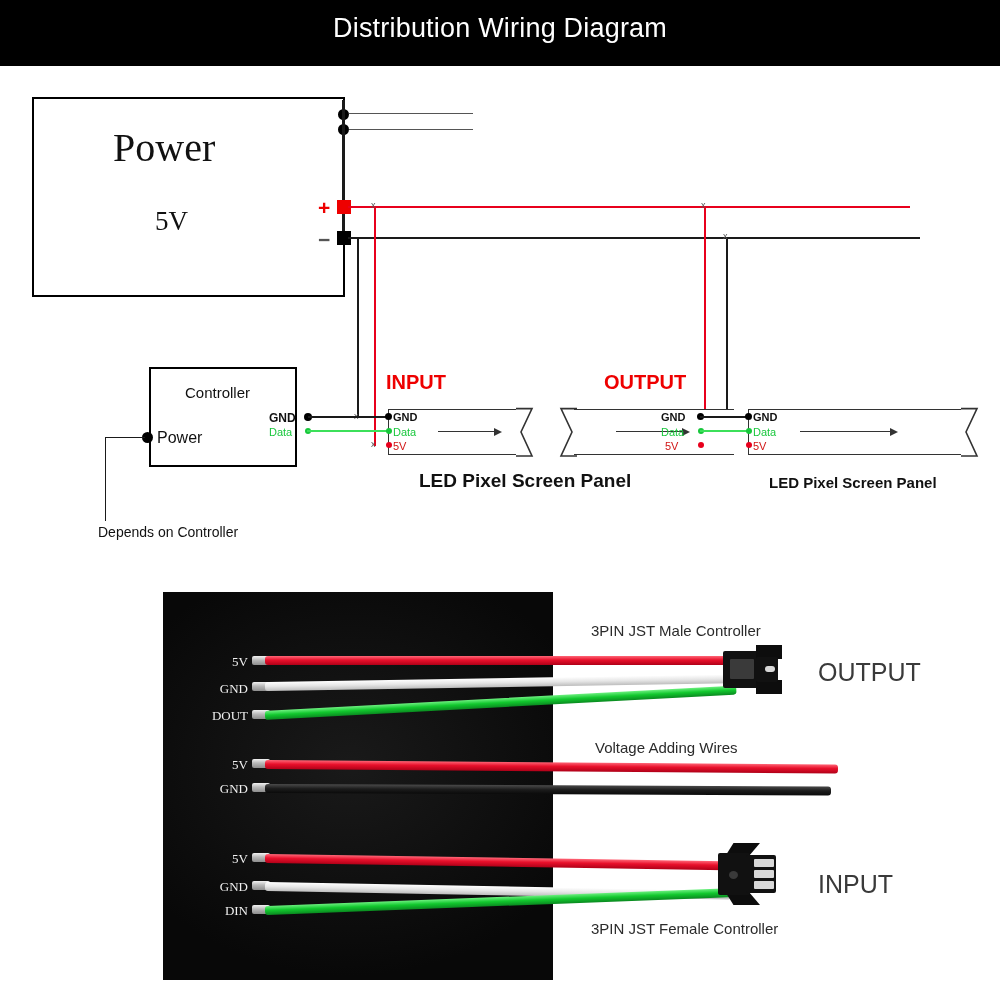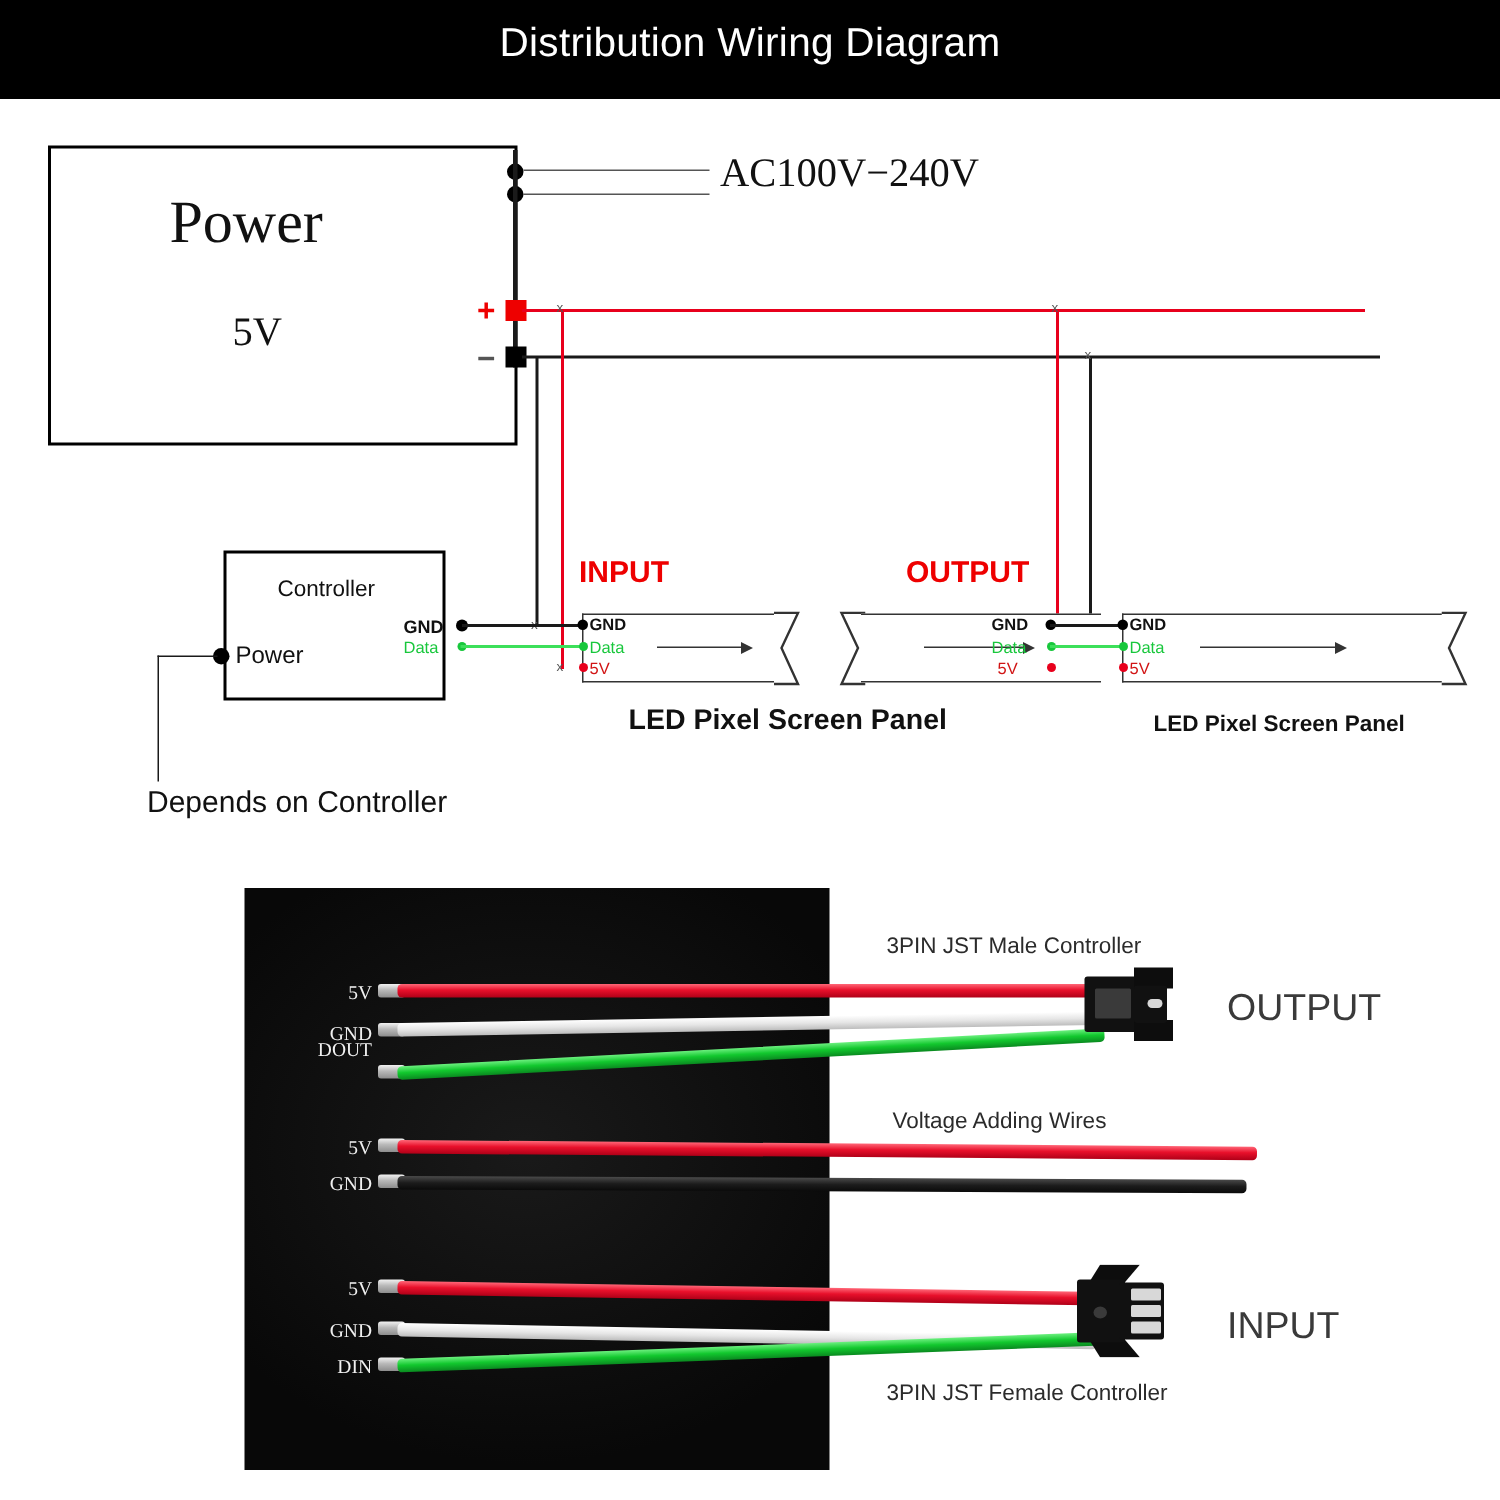--- a/index.html
+++ b/index.html
@@ -123,21 +123,21 @@
     white-space: nowrap;
   }
   .panel-cap {
     position: absolute;
     color: #111;
     font-weight: 700;
     white-space: nowrap;
   }
   .depends {
     position: absolute;
-    font-size: 20px;
+    font-size: 14px;
     color: #111;
     white-space: nowrap;
   }
 
   
   .strip {
     position: absolute;
     border-top: 1.6px solid #333;
     border-bottom: 1.6px solid #333;
     border-left: 1.6px solid #333;
@@ -244,21 +244,20 @@
   <div class="header-title">Distribution Wiring Diagram</div>
 
   <div class="box" style="left:32px; top:97px; width:313px; height:200px;"></div>
   <div class="power-word" style="left:113px; top:124px;">Power</div>
   <div class="power-volt" style="left:155px; top:206px;">5V</div>
 
   <div class="dot" style="left:338px; top:109px; width:11px; height:11px;"></div>
   <div class="dot" style="left:338px; top:124px; width:11px; height:11px;"></div>
   <div class="wire wire-h wire-gray" style="left:349px; top:113px; width:124px; height:1.4px;"></div>
   <div class="wire wire-h wire-gray" style="left:349px; top:129px; width:124px; height:1.4px;"></div>
-  <div class="ac-label" style="left:480px; top:100px;">AC100V−240V</div>
 
   <div class="wire wire-v" style="left:342px; top:100px; width:3px; height:145px;"></div>
 
   <div class="plusminus" style="left:318px; top:197px; color:#ee0000;">+</div>
   <div class="sq sq-red" style="left:337px; top:200px; width:14px; height:14px;"></div>
 
   <div class="plusminus" style="left:318px; top:229px; color:#555;">−</div>
   <div class="sq" style="left:337px; top:231px; width:14px; height:14px;"></div>
 
   <div class="wire wire-h wire-red" style="left:348px; top:206px; width:562px; height:2px;"></div>
@@ -352,21 +351,21 @@
   </div>
 
   <div class="wlabel" style="left:206px; top:654px; width:42px;">5V</div>
   <div class="tip" style="left:252px; top:656px; width:18px;"></div>
   <div class="cable cable-red" style="left:265px; top:656px; width:465px; height:9px;"></div>
 
   <div class="wlabel" style="left:200px; top:681px; width:48px;">GND</div>
   <div class="tip" style="left:252px; top:682px; width:18px;"></div>
   <div class="cable cable-white" style="left:265px; top:682px; width:468px; height:9px; transform:rotate(-0.95deg);"></div>
 
-  <div class="wlabel" style="left:190px; top:692px; width:58px;">DOUT</div>
+  <div class="wlabel" style="left:190px; top:708px; width:58px;">DOUT</div>
   <div class="tip" style="left:252px; top:710px; width:18px;"></div>
   <div class="cable cable-green" style="left:265px; top:711px; width:472px; height:9px; transform:rotate(-3.1deg);"></div>
 
   <div class="jst" style="left:723px; top:645px; width:62px; height:48px;">
     <div class="jst-body" style="left:0; top:6px; width:36px; height:37px;"></div>
     <div class="jst-shade" style="left:7px; top:14px; width:24px; height:20px;"></div>
     <div class="jst-wing" style="left:33px; top:0px; width:26px; height:14px;"></div>
     <div class="jst-wing" style="left:33px; top:35px; width:26px; height:14px;"></div>
     <div class="jst-body" style="left:33px; top:12px; width:22px; height:25px;"></div>
     <div class="jst-pin" style="left:42px; top:21px; width:10px; height:6px; border-radius:3px;"></div>

